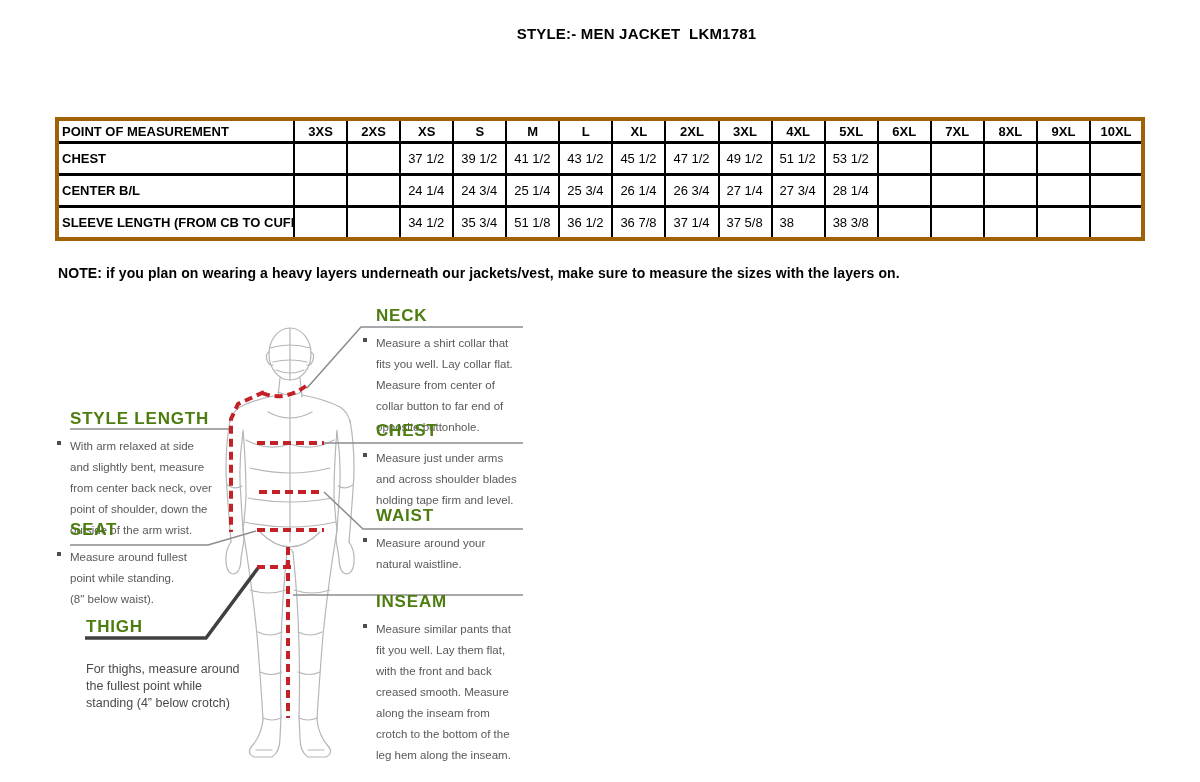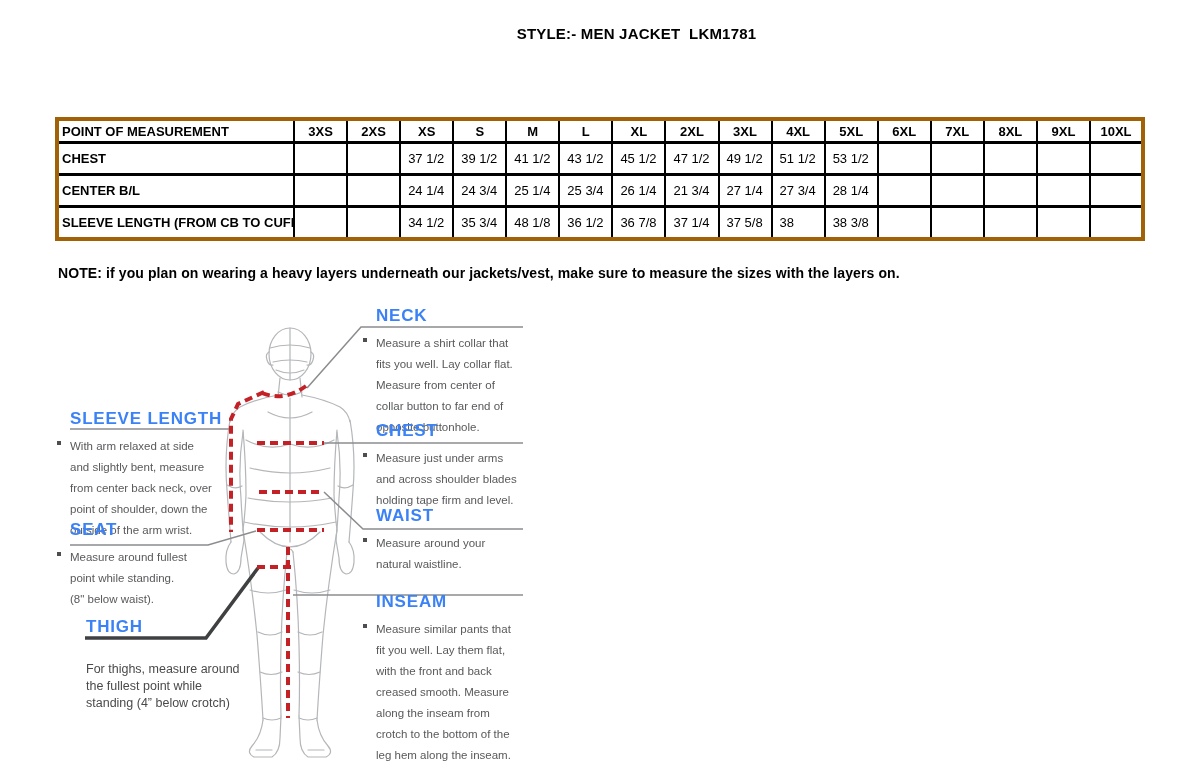--- a/index.html
+++ b/index.html
@@ -26,21 +26,21 @@
   table.size-chart tbody td{font-weight:normal;text-align:left;padding-left:7px;}
   col.c-label{width:237px;}
 
   
   .note-line{position:absolute;left:58px;top:265px;font-size:14px;font-weight:bold;
              letter-spacing:.1px;white-space:pre;}
 
   
   .diagram-svg{position:absolute;left:60px;top:300px;}
   .mlabel{position:absolute;}
-  .mlabel .mtitle{margin:0;font-size:17px;font-weight:bold;color:#3b82f6;
+  .mlabel .mtitle{margin:0;font-size:17px;font-weight:bold;color:#4d7c0f;
                   letter-spacing:.8px;line-height:20px;}
   .mlabel .mbody{position:relative;margin:7px 0 0 0;font-size:11.5px;line-height:21px;
                  color:#58595b;white-space:pre-line;}
   .mlabel .bullet{position:absolute;left:-13px;top:5px;width:4px;height:4px;
                   background:#4d4e50;display:block;}
   .mlabel.thigh .mbody{margin-top:24px;font-size:12.5px;line-height:17px;color:#4a4a4c;}
 </style>
 </head>
 <body>
 
@@ -112,37 +112,37 @@
           </tr>
           <tr>
             <th class="rowlabel">CENTER B/L</th>
             <td></td>
             <td></td>
             <td>24 1/4</td>
             <td>24 3/4</td>
             <td>25 1/4</td>
             <td>25 3/4</td>
             <td>26 1/4</td>
-            <td>21 3/4</td>
+            <td>26 3/4</td>
             <td>27 1/4</td>
             <td>27 3/4</td>
             <td>28 1/4</td>
             <td></td>
             <td></td>
             <td></td>
             <td></td>
             <td></td>
           </tr>
           <tr>
             <th class="rowlabel">SLEEVE LENGTH (FROM CB TO CUFF)</th>
             <td></td>
             <td></td>
             <td>34 1/2</td>
             <td>35 3/4</td>
-            <td>48 1/8</td>
+            <td>51 1/8</td>
             <td>36 1/2</td>
             <td>36 7/8</td>
             <td>37 1/4</td>
             <td>37 5/8</td>
             <td>38</td>
             <td>38 3/8</td>
             <td></td>
             <td></td>
             <td></td>
             <td></td>
@@ -257,21 +257,21 @@
     <div class="mbody"><span class="bullet"></span><span>Measure similar pants that
 fit you well. Lay them flat,
 with the front and back
 creased smooth. Measure
 along the inseam from
 crotch to the bottom of the
 leg hem along the inseam.</span></div>
   </div>
 
   <div class="mlabel" style="left:70px;top:409px;">
-    <div class="mtitle">SLEEVE LENGTH</div>
+    <div class="mtitle">STYLE LENGTH</div>
     <div class="mbody"><span class="bullet"></span><span>With arm relaxed at side
 and slightly bent, measure
 from center back neck, over
 point of shoulder, down the
 outside of the arm wrist.</span></div>
   </div>
 
   <div class="mlabel" style="left:70px;top:520px;">
     <div class="mtitle">SEAT</div>
     <div class="mbody"><span class="bullet"></span><span>Measure around fullest

